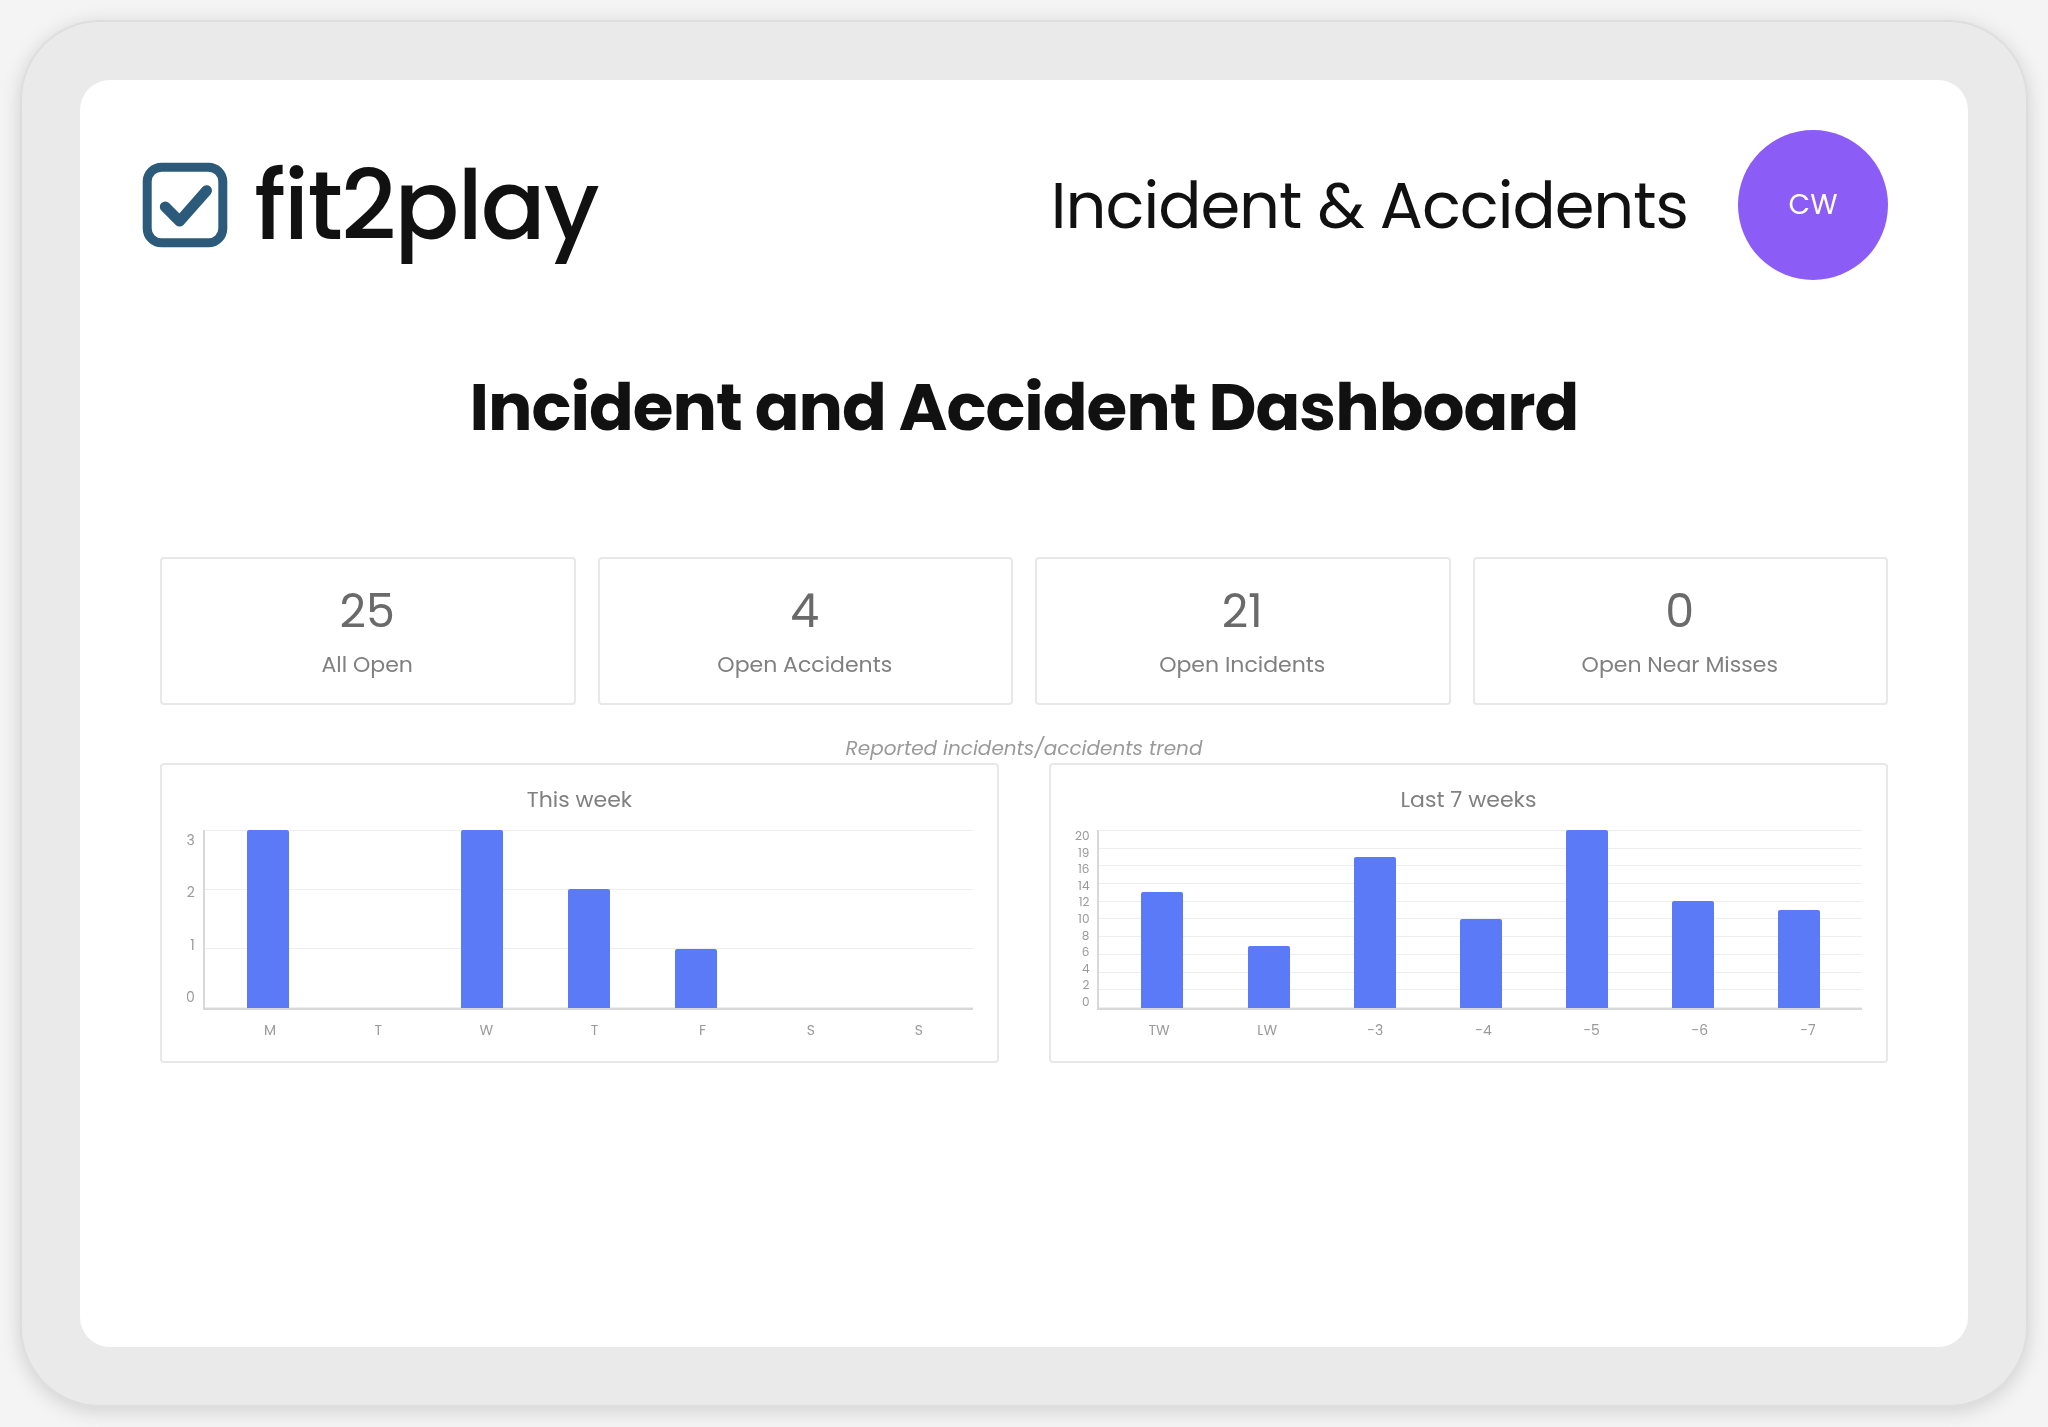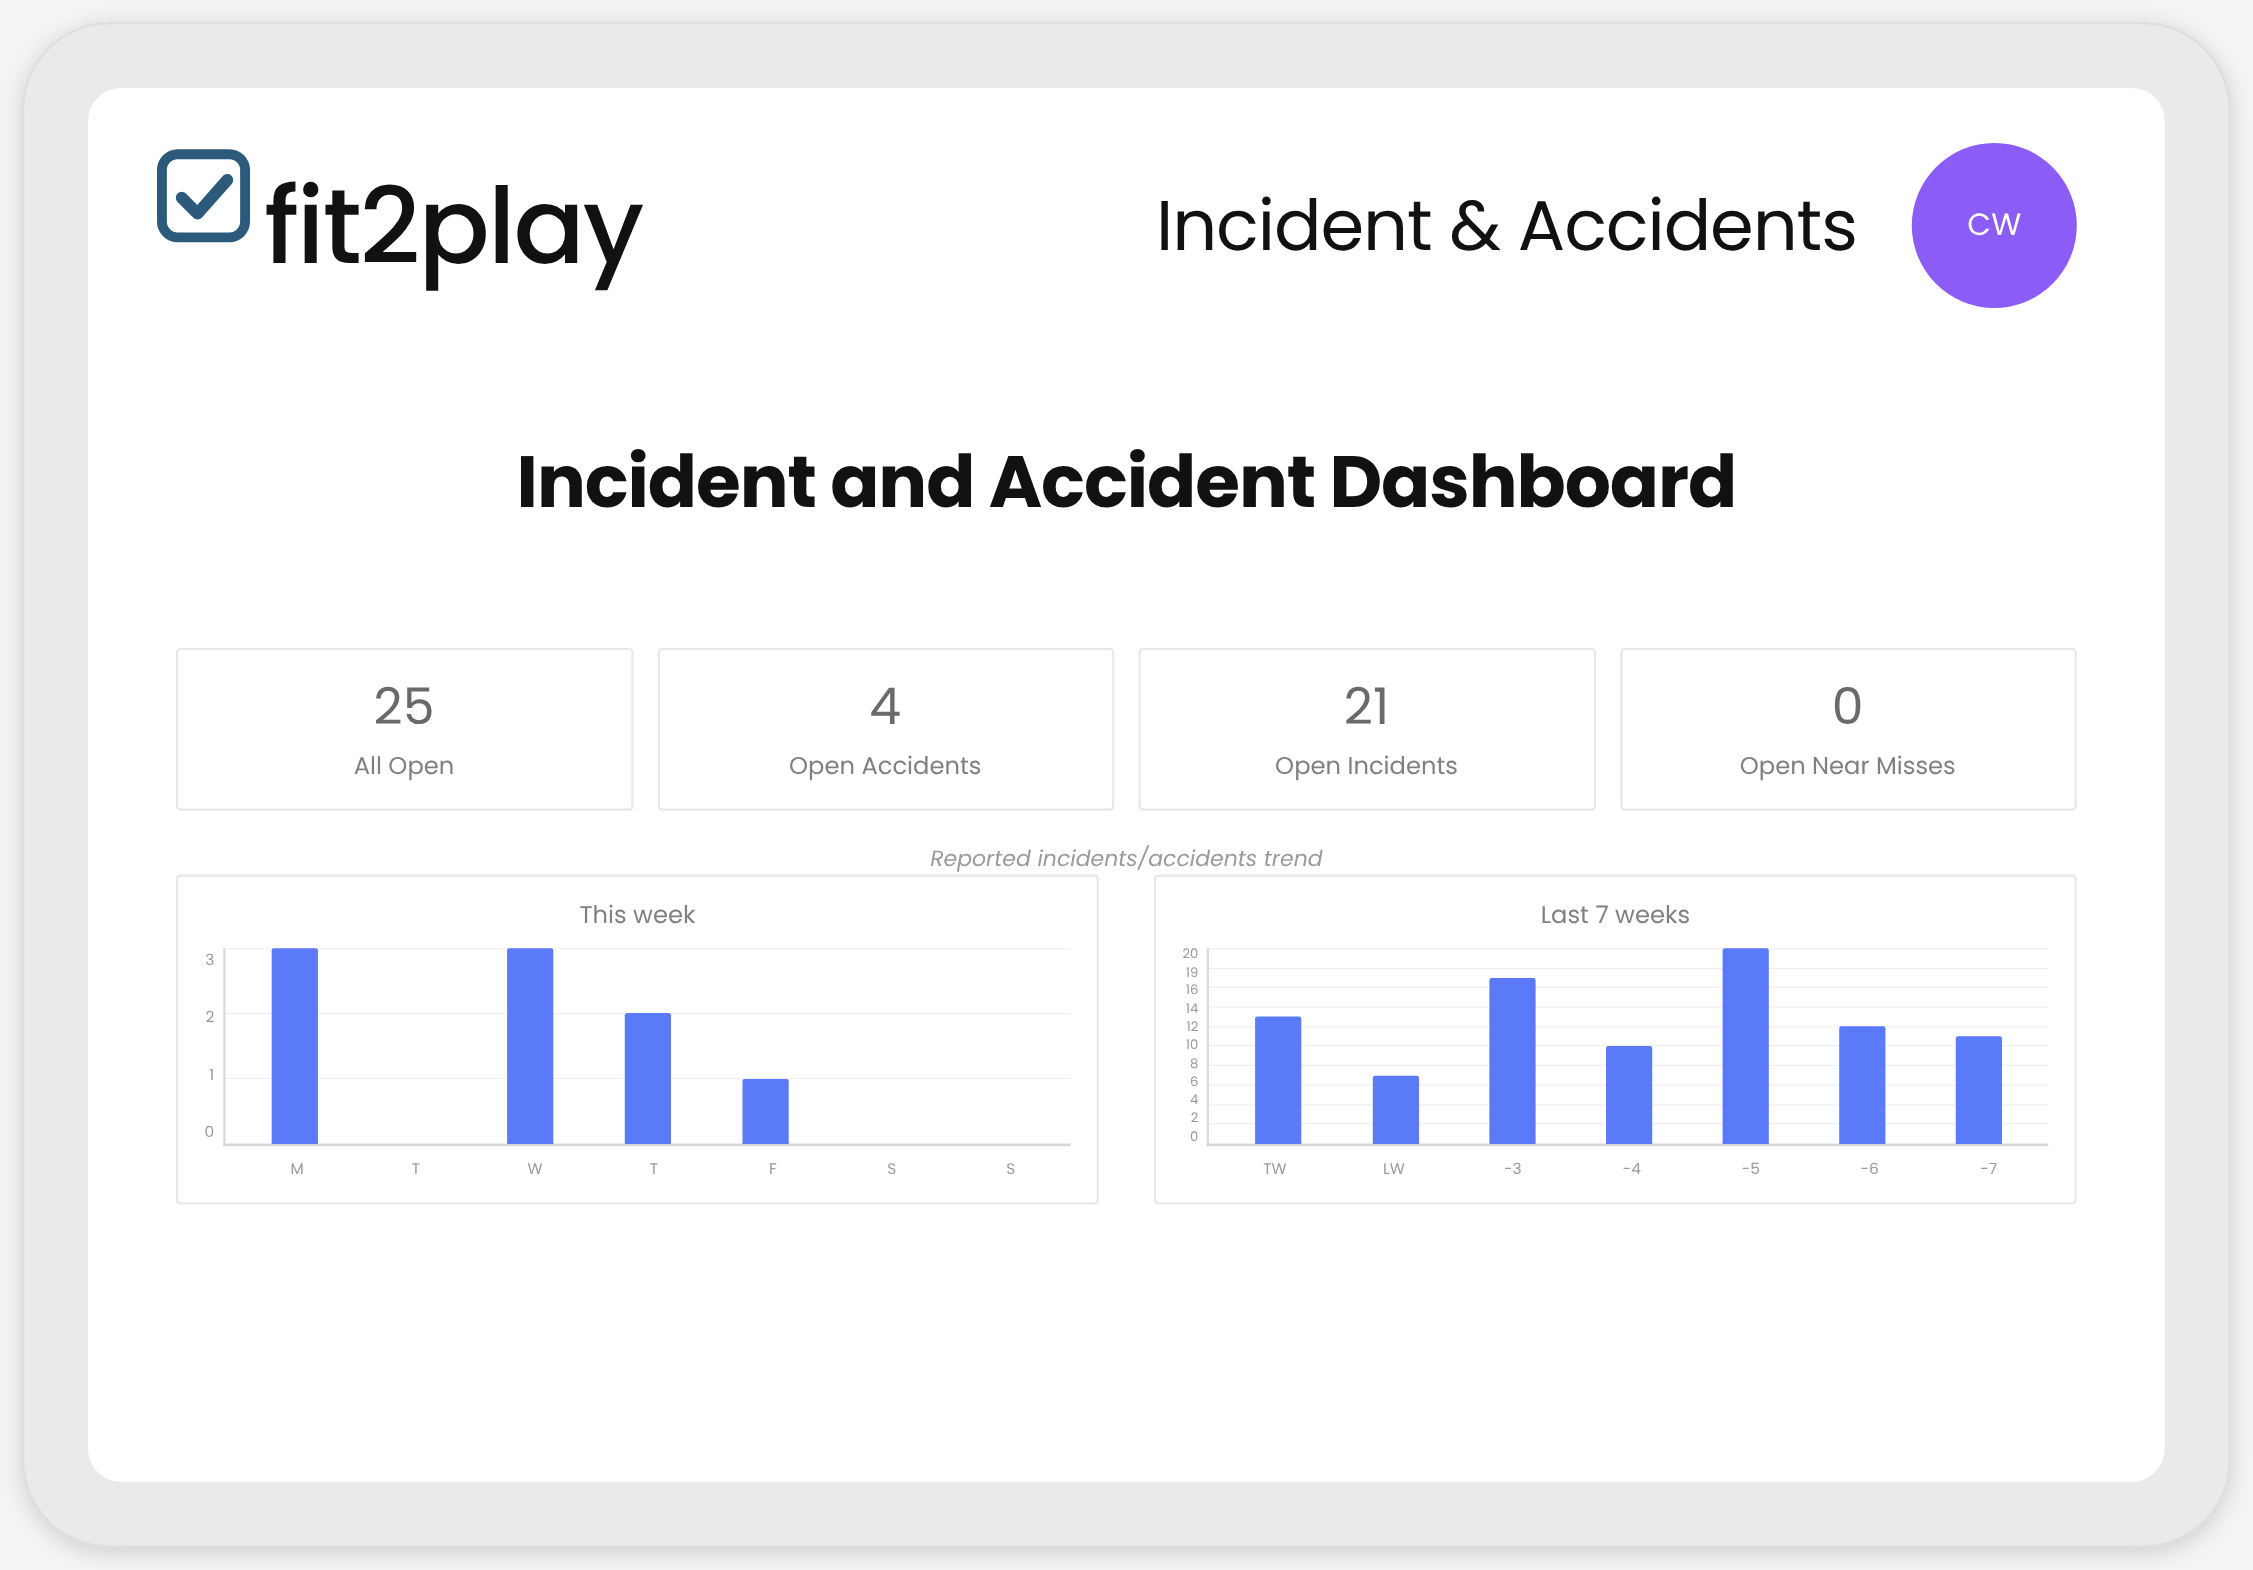--- a/index.html
+++ b/index.html
@@ -22,22 +22,22 @@
     overflow: hidden;
   }
   .header {
     display: flex;
     align-items: center;
     justify-content: space-between;
     padding: 0 20px 0 0;
   }
   .logo {
     display: flex;
-    align-items: flex-start;
-    gap: 10px;
+    align-items: center;
+    gap: 24px;
   }
   .logo-icon {
     width: 90px; height: 90px;
     flex-shrink: 0;
   }
   .logo-text {
     font-size: 96px;
     font-weight: 500;
     color: #111;
     letter-spacing: -2px;
@@ -62,21 +62,21 @@
     align-items: center;
     justify-content: center;
     font-size: 28px;
     font-weight: 400;
   }
   .dashboard-title {
     text-align: center;
     font-size: 66px;
     font-weight: 700;
     color: #111;
-    margin-top: 110px;
+    margin-top: 78px;
     letter-spacing: -1px;
   }
   .stats-row {
     display: flex;
     gap: 22px;
     margin-top: 100px;
     padding: 0 20px;
   }
   .stat-card {
     flex: 1;

